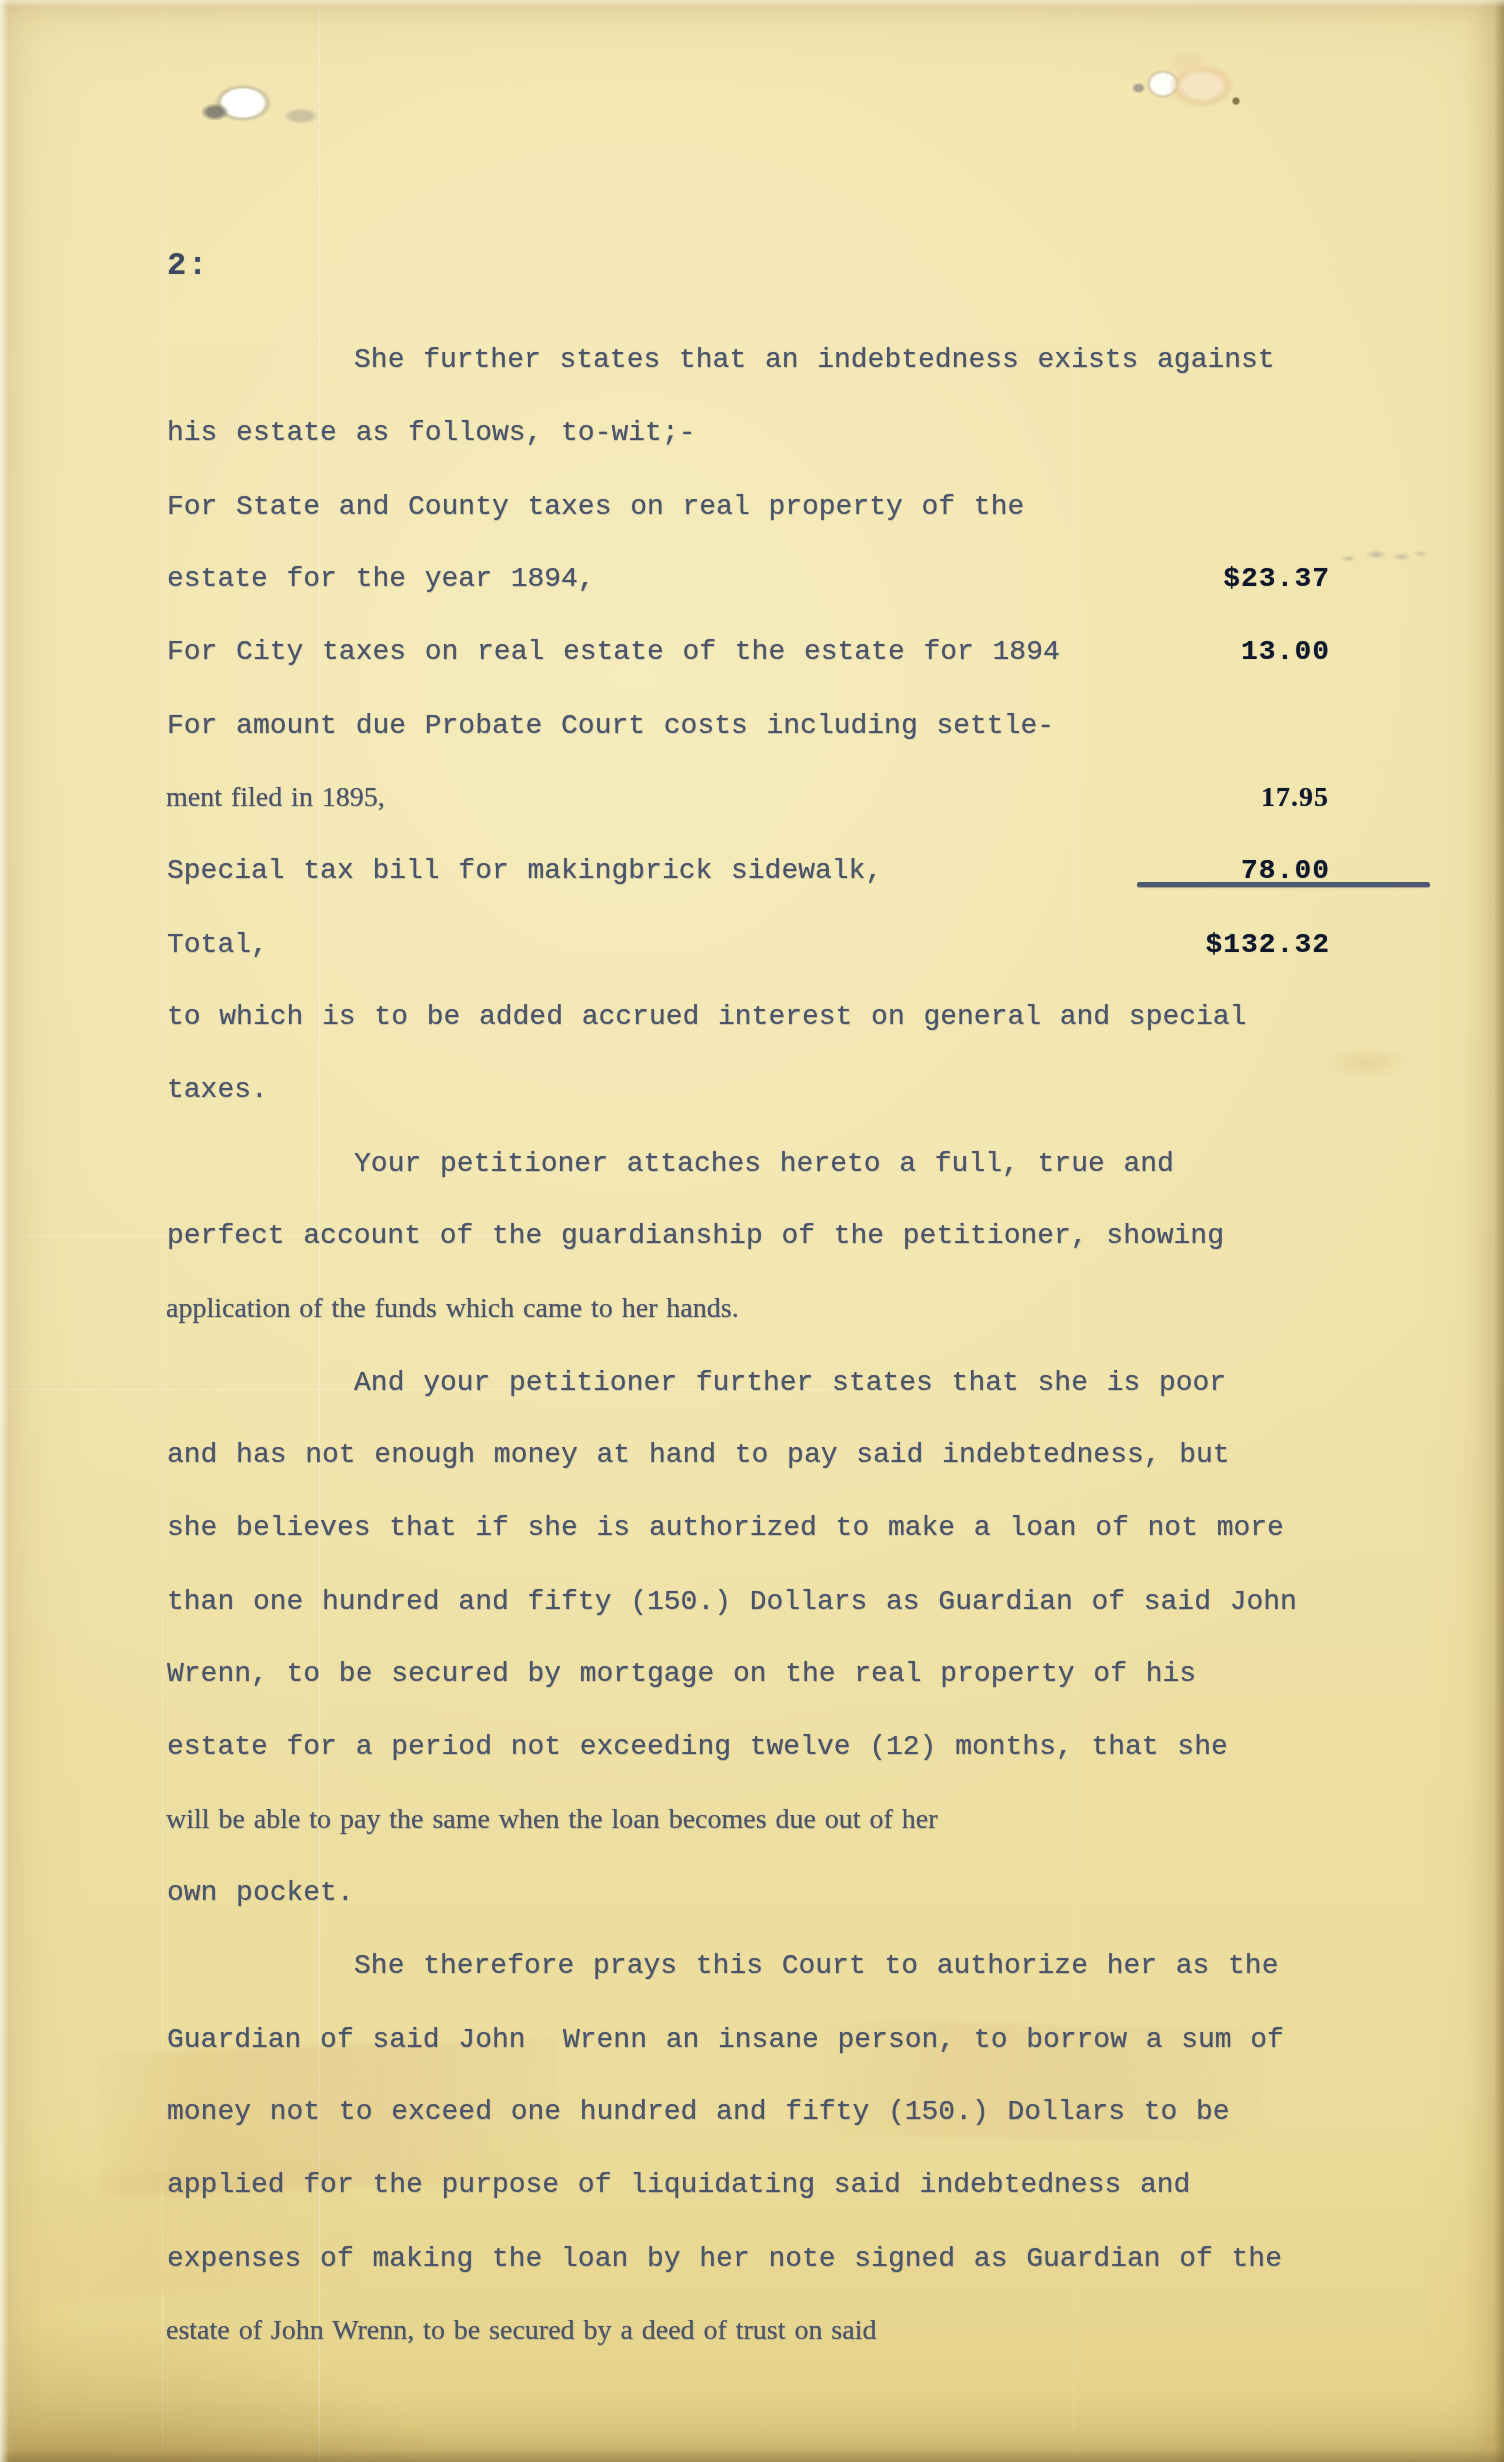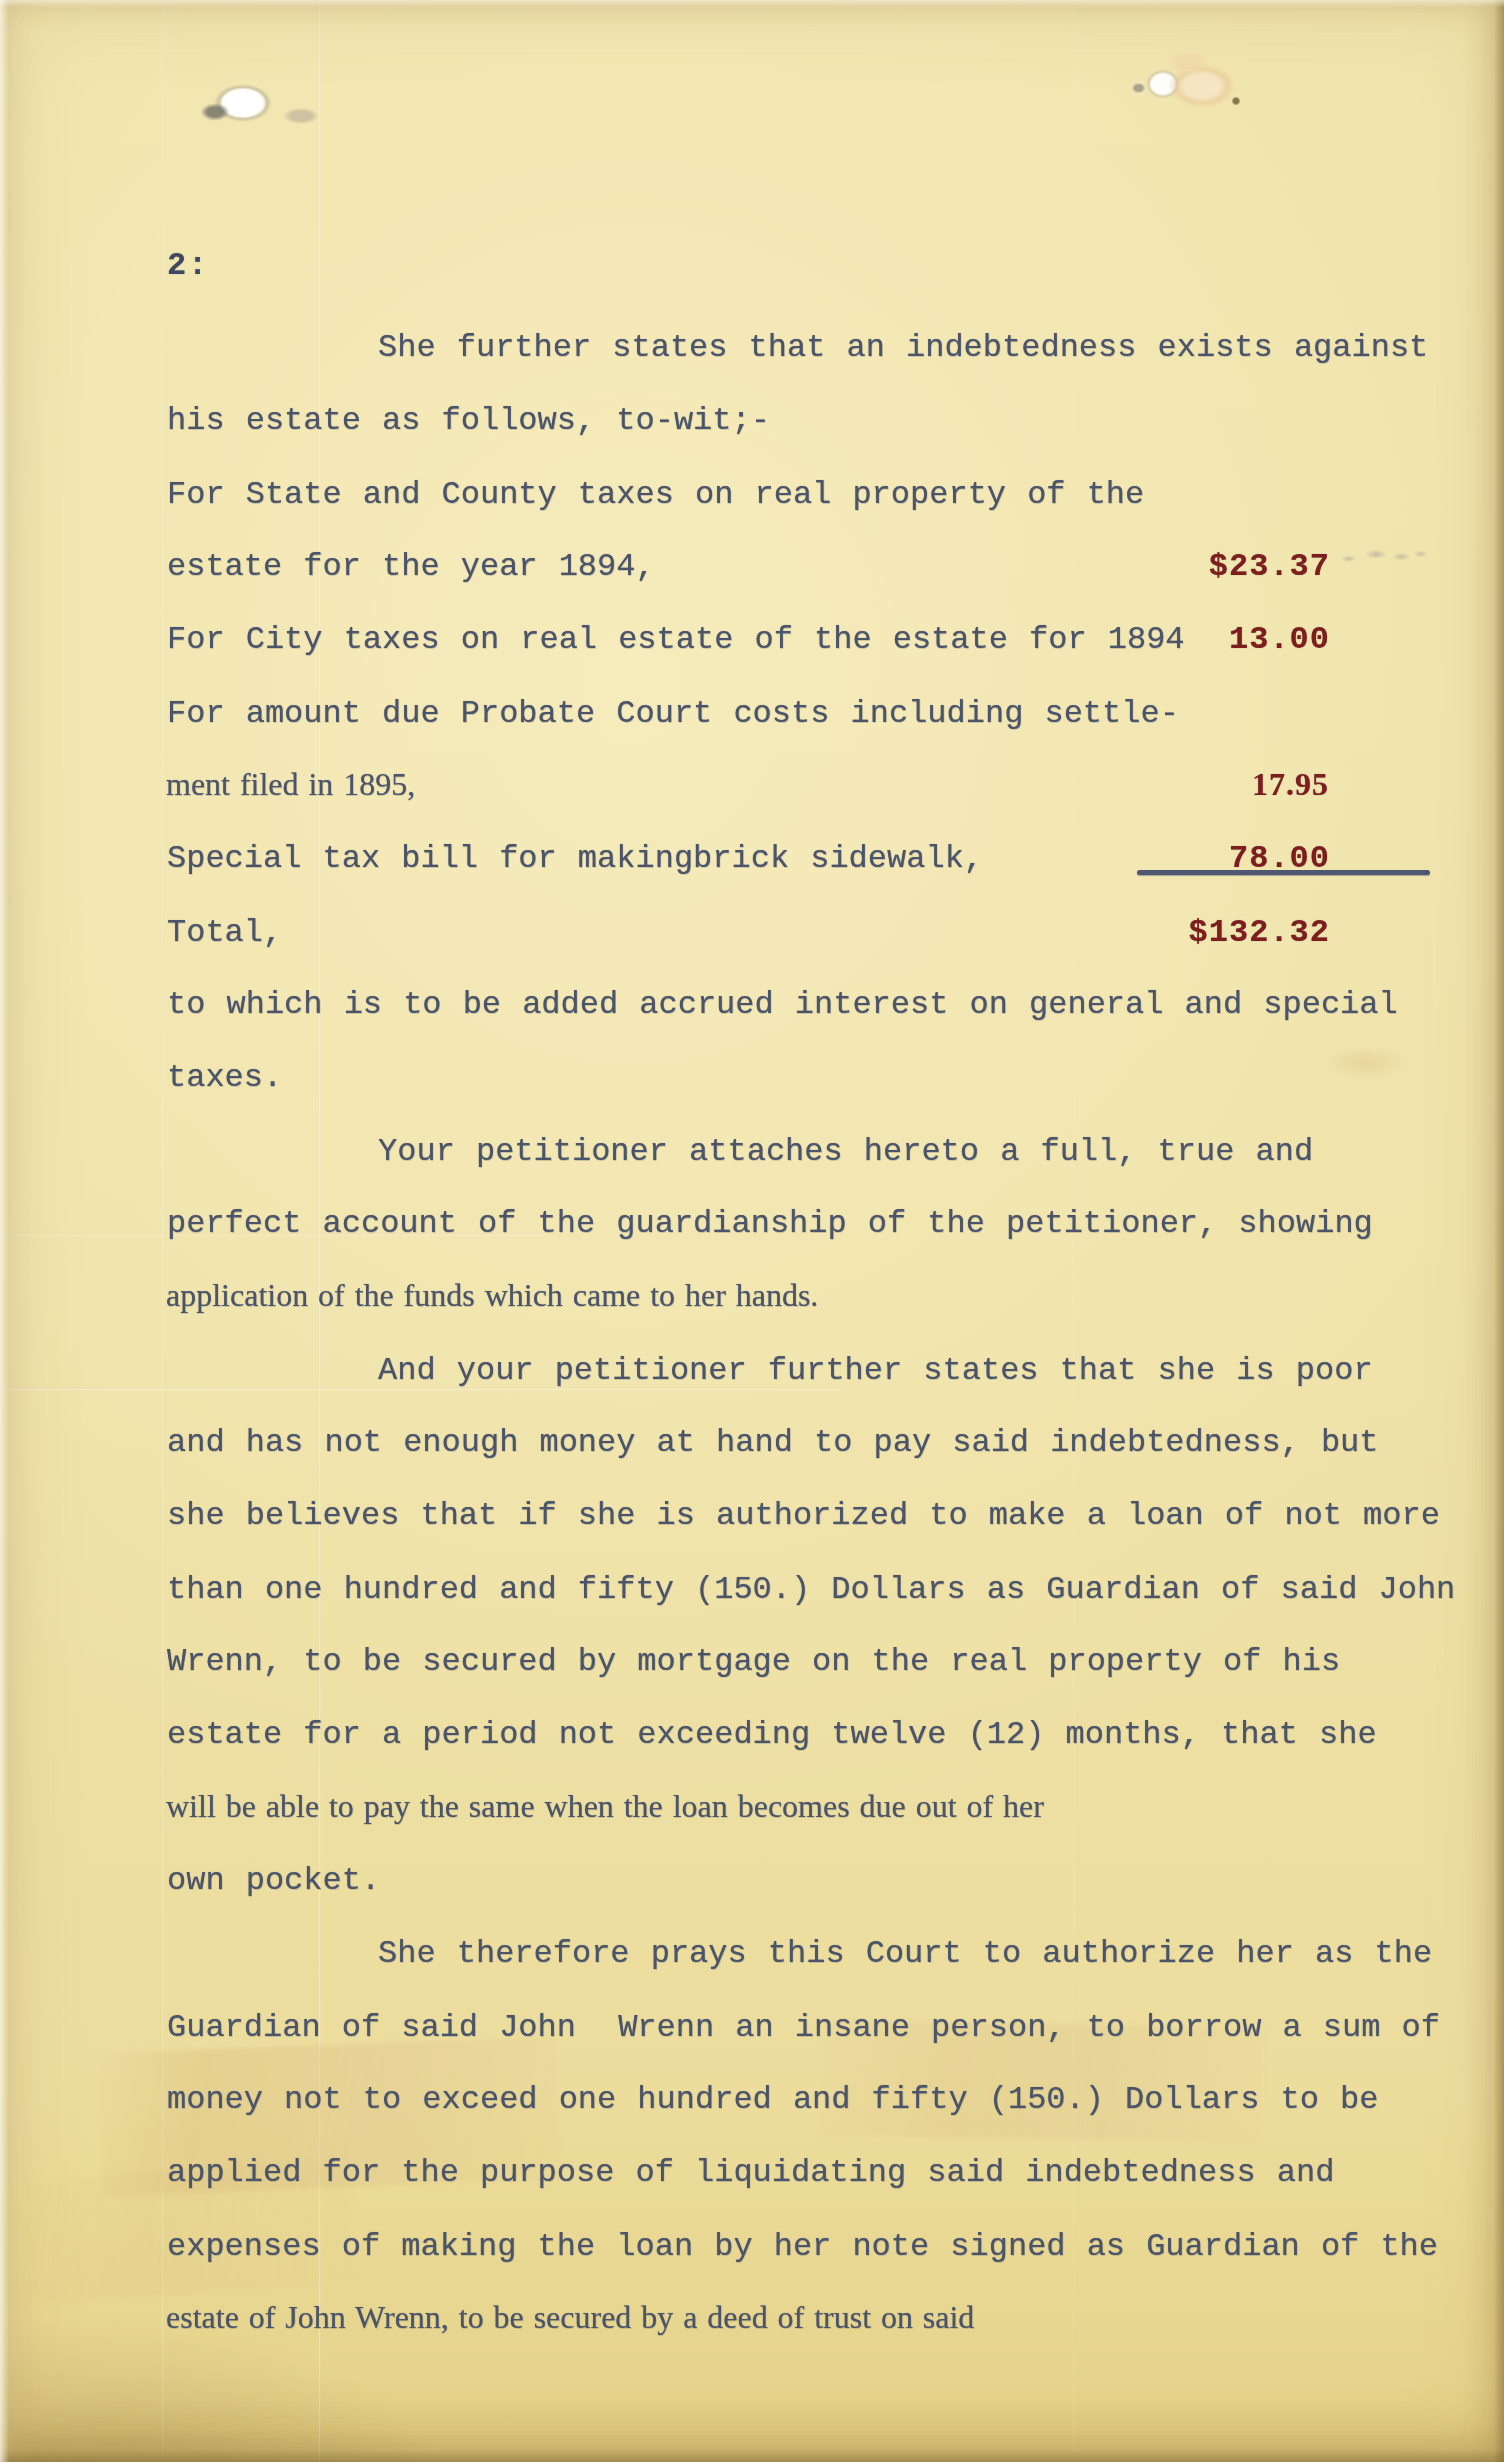--- a/index.html
+++ b/index.html
@@ -87,31 +87,31 @@
     filter:blur(5.7px);
   }
 
   
   .page-number {
     position:absolute; left:167px; top:250px;
     font-size:32px; line-height:32px; font-weight:700; letter-spacing:1.9px;
     color:#3e4960; text-shadow:0 0 1px rgba(62,72,100,0.6);
   }
   .text-block {
-    position:absolute; left:167px; top:311px; width:1271px;
-    font-size:32px; line-height:73px; word-spacing:1.9px;
+    position:absolute; left:167px; top:323px; width:1271px;
+    font-size:28px; line-height:73px; word-spacing:1.9px;
     color:#4b5469; white-space:pre;
   }
   .line { position:relative; height:73px; }
   .line:nth-child(3n)  { transform:translateY(1px); }
   .line:nth-child(7n)  { transform:translate(-1px,-1px);font-family:Liberation Serif, serif; }
   .line-text { text-shadow:0 0 1px rgba(62,72,100,0.55), 0.6px 0.6px 0 rgba(62,72,100,0.18); }
   .amount {
     position:absolute; left:932px; top:0; width:231px; text-align:right;
-    font-weight:700; letter-spacing:1px; color:#7f1d1d;
+    font-weight:700; letter-spacing:1px; color:#0f172a;
     text-shadow:0 0 1px rgba(62,72,100,0.65);
   }
   .amount-rule {
     position:absolute; left:970px; top:48px; width:293px; height:4.8px;
     background:#4e5870; border-radius:2.9px;
     box-shadow:0 1px 1px rgba(70,80,110,0.45);
   }
 </style>
 </head>
 <body>

